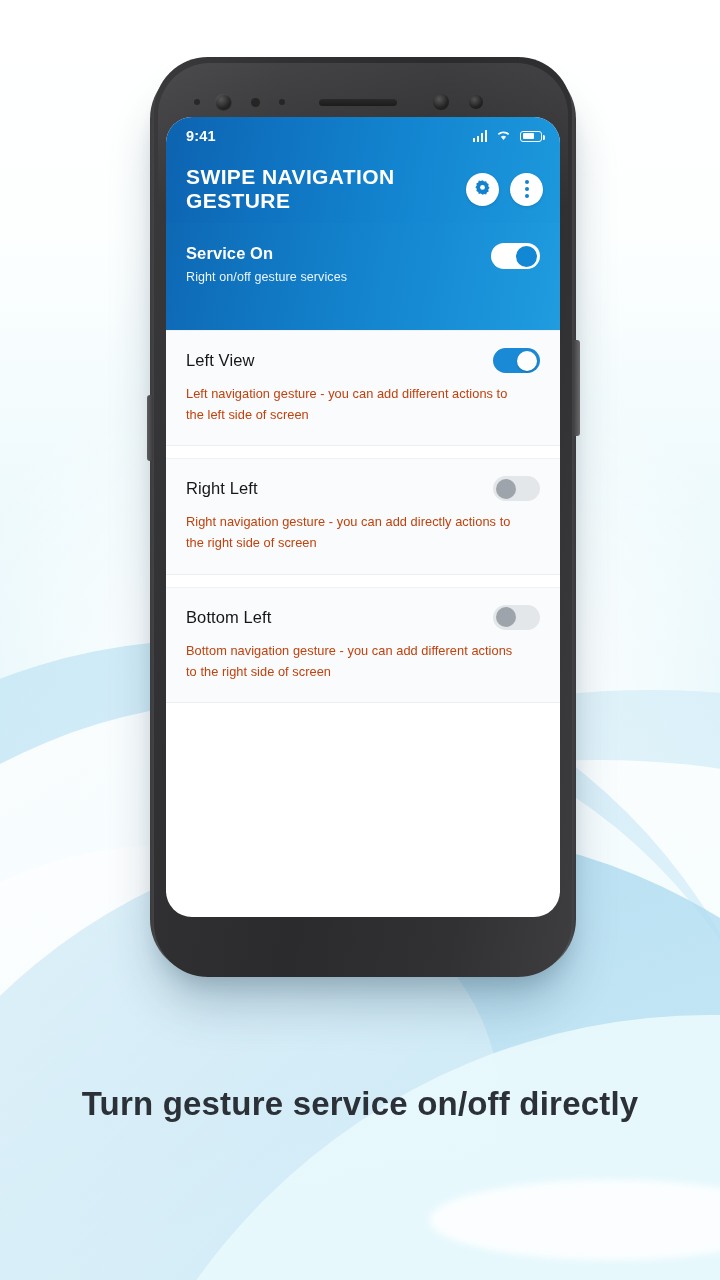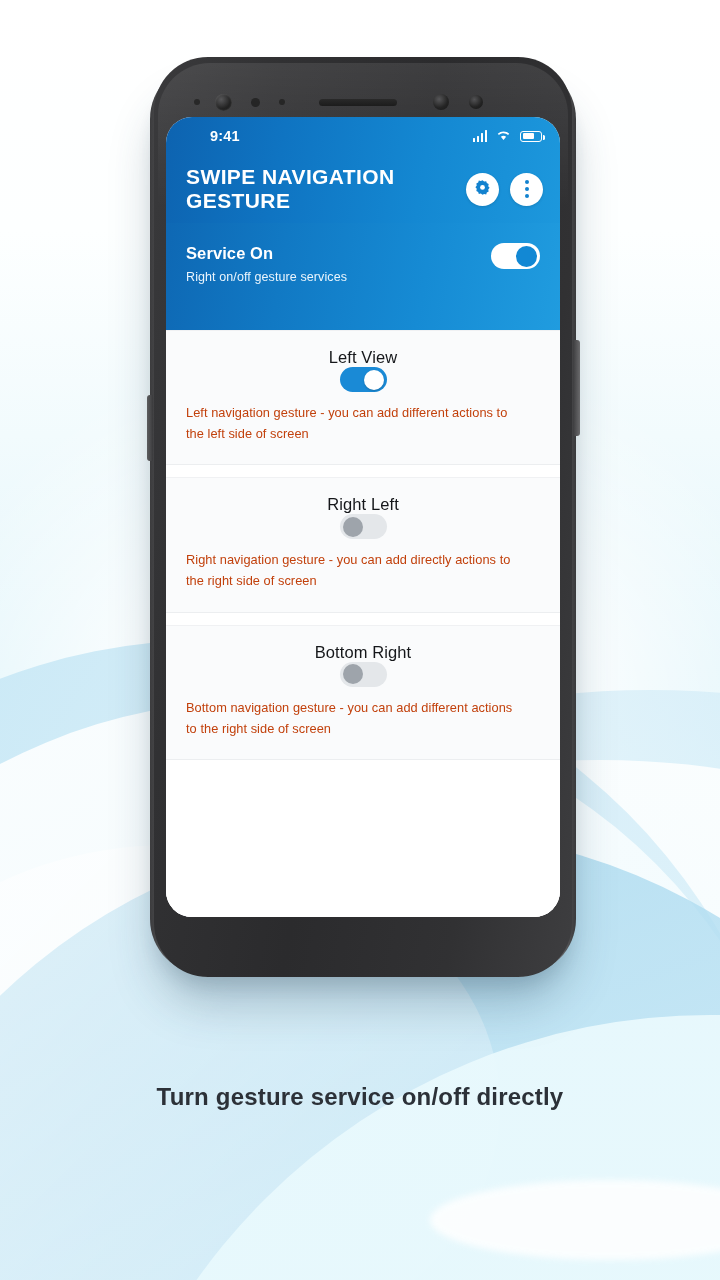--- a/index.html
+++ b/index.html
@@ -142,21 +142,21 @@
   .appbar {
     background:linear-gradient(100deg,#0d63b0 0%,#0f74c2 28%,#1488d2 62%,#1e9ade 100%);
     padding:0;
   }
   .statusbar {
     height:38px;
     display:flex; align-items:center; justify-content:space-between;
     padding:0 18px 0 20px;
     color:#ffffff;
   }
-  .clock { font-size:14.5px; font-weight:bold; letter-spacing:.2px;margin-left:24px; }
+  .clock { font-size:14.5px; font-weight:bold; letter-spacing:.2px; }
   .status-icons { display:flex; align-items:center; gap:9px; }
   .sig { display:flex; align-items:flex-end; gap:1.5px; height:12px; }
   .sig i { display:block; width:2.5px; background:#fff; border-radius:.5px; }
   .sig i:nth-child(1){height:4px;} .sig i:nth-child(2){height:6.5px;}
   .sig i:nth-child(3){height:9px;} .sig i:nth-child(4){height:12px;}
   .batt {
     width:22px; height:11px; border:1.8px solid #fff; border-radius:3px;
     position:relative; display:flex; align-items:center;
   }
   .batt::after{ content:""; position:absolute; right:-4px; top:3px; width:2.5px; height:5px; background:#fff; border-radius:0 1.5px 1.5px 0;}
@@ -207,35 +207,35 @@
 
   .list { background:#ffffff; }
   .card {
     background:#fafbfc;
     border-top:1px solid #f0f1f3;
     border-bottom:1px solid #eceef0;
     padding:17px 20px 20px 20px;
   }
   .card + .gap { height:12px; background:#ffffff; }
   .card-head {
-    display:flex; align-items:center; justify-content:space-between;flex-direction:column;
+    display:flex; align-items:center; justify-content:space-between;
   }
   .card-title { font-size:16.5px; color:#15171a; letter-spacing:.1px; }
   .card-desc {
     margin-top:11px; font-size:12.8px; line-height:1.62;
     color:#c2410c; letter-spacing:.05px; max-width:330px;
   }
   .list-tail { background:#ffffff; height:190px; }
 
   
   #caption {
     position:absolute; left:0; right:0; top:1078px;
     text-align:center;
     color:#2c3138;
-    font-size:24px; font-weight:bold;
+    font-size:33px; font-weight:bold;
     line-height:1.6;
     letter-spacing:.2px;
   }
 </style>
 </head>
 <body>
 
 <div id="page">
 
   <div class="bg-base"></div>
@@ -344,21 +344,21 @@
             <div class="toggle off">
               <span class="knob"></span>
             </div>
           </div>
           <div class="card-desc">Right navigation gesture - you can add directly actions to the right side of screen</div>
         </div>
         <div class="gap"></div>
 
         <div class="card">
           <div class="card-head">
-            <div class="card-title">Bottom Right</div>
+            <div class="card-title">Bottom Left</div>
             <div class="toggle off">
               <span class="knob"></span>
             </div>
           </div>
           <div class="card-desc">Bottom navigation gesture - you can add different actions to the right side of screen</div>
         </div>
 
         <div class="list-tail"></div>
       </div>
 

